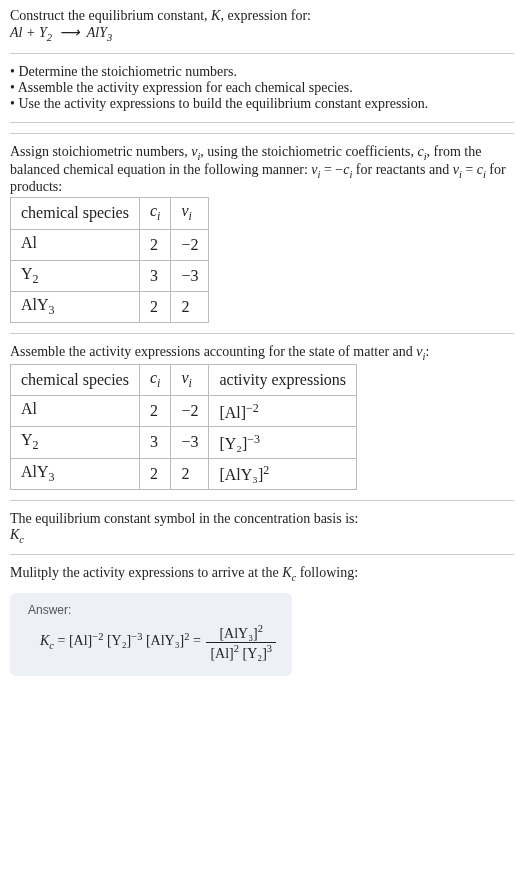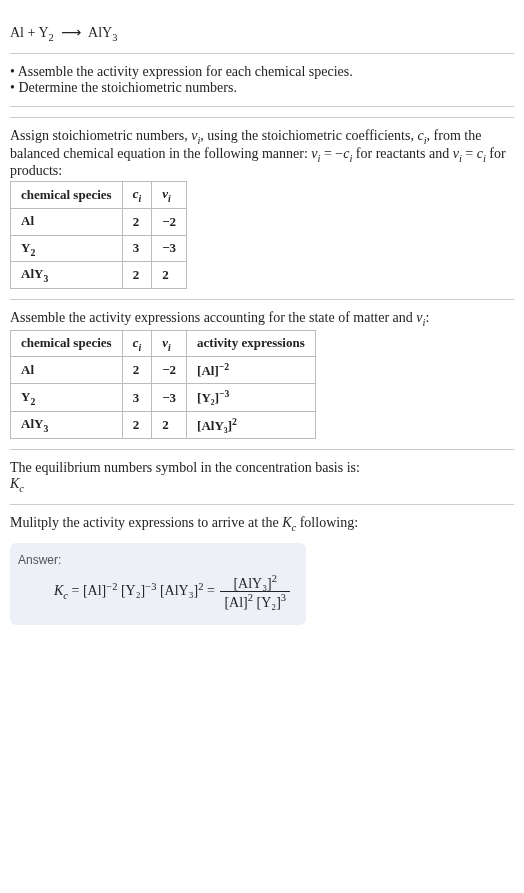--- a/index.html
+++ b/index.html
@@ -15,20 +15,21 @@
   .block {
     margin-bottom: 6px;
   }
   hr {
     border: none;
     border-top: 1px solid #ccc;
     margin: 10px 0;
   }
   .eq {
     font-family: Georgia, serif;
+    font-style: italic;
   }
   .sub {
     vertical-align: sub;
     font-size: 0.75em;
   }
   .sup {
     vertical-align: super;
     font-size: 0.75em;
   }
   .arrow {
@@ -36,30 +37,30 @@
     margin: 0 4px;
   }
   table {
     border-collapse: collapse;
     margin-top: 2px;
   }
   td, th {
     border: 1px solid #bbb;
     padding: 4px 10px;
     text-align: left;
-    font-weight: bold;
-    font-size: 13px;
+    font-weight: normal;
+    font-size: 16px;
   }
   .ital {
     font-style: italic;
   }
   .answer {
     background: #eef0f8;
     border-radius: 6px;
-    padding: 10px 14px 14px 8px;
+    padding: 10px 14px 14px 18px;
     display: inline-block;
     margin-top: 4px;
   }
   .answer-label {
     font-family: Arial, Helvetica, sans-serif;
     font-size: 12px;
     color: #555;
     margin-bottom: 6px;
   }
   .frac {
@@ -71,44 +72,45 @@
   .frac .num {
     display: block;
     border-bottom: 1px solid #222;
     padding: 0 4px;
   }
   .frac .den {
     display: block;
     padding: 0 4px;
   }
   .indent {
-    margin-left: 36px;
+    margin-left: 12px;
   }
 </style>
 </head>
 <body>
 
 
 
 
 <div class="block">
-  <br>
+  <span>Construct the equilibrium constant, <span class="ital">K</span>, expression for:</span><br>
   <span class="eq">
     <span>Al</span><span> + </span><span>Y</span><span class="sub">2</span>
     <span class="arrow">⟶</span>
     <span>AlY</span><span class="sub">3</span>
   </span>
 </div>
 
 <hr>
 
 
 <div class="block">
+  <div>• <span>Determine the stoichiometric numbers.</span></div>
   <div>• <span>Assemble the activity expression for each chemical species.</span></div>
-  <div>• <span>Determine the stoichiometric numbers.</span></div>
+  <div>• <span>Use the activity expressions to build the equilibrium constant expression.</span></div>
 </div>
 
 <hr>
 
 
 <div class="block">
 </div>
 
 <hr>
 
@@ -175,21 +177,21 @@
       <td><span>[AlY₃]</span><span class="sup">2</span></td>
     </tr>
   </tbody>
     </table>
 </div>
 
 <hr>
 
 
 <div class="block">
-  <div>The equilibrium numbers symbol in the concentration basis is:</div>
+  <div>The equilibrium constant symbol in the concentration basis is:</div>
   <span class="ital">K</span><span class="sub ital">c</span>
 </div>
 
 <hr>
 
 
 <div class="block">
   <span>Mulitply the activity expressions to arrive at the </span><span class="ital">K</span><span class="sub ital">c</span><span> following:</span>
 </div>
 

